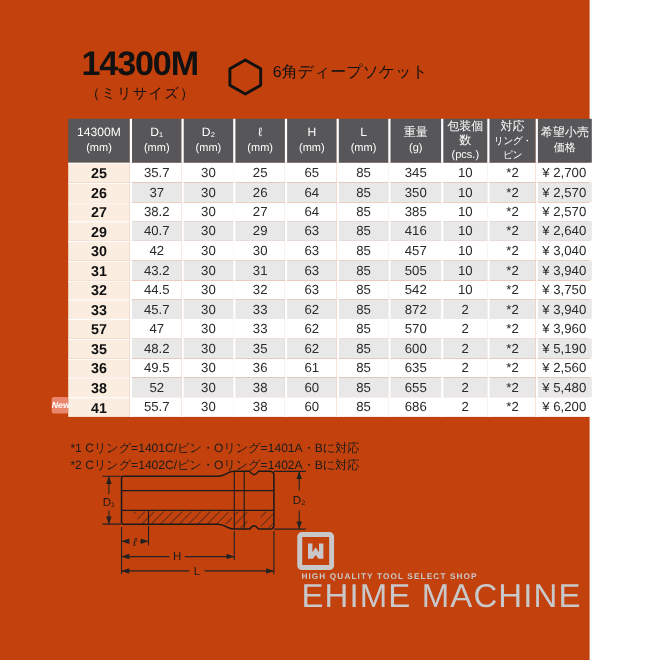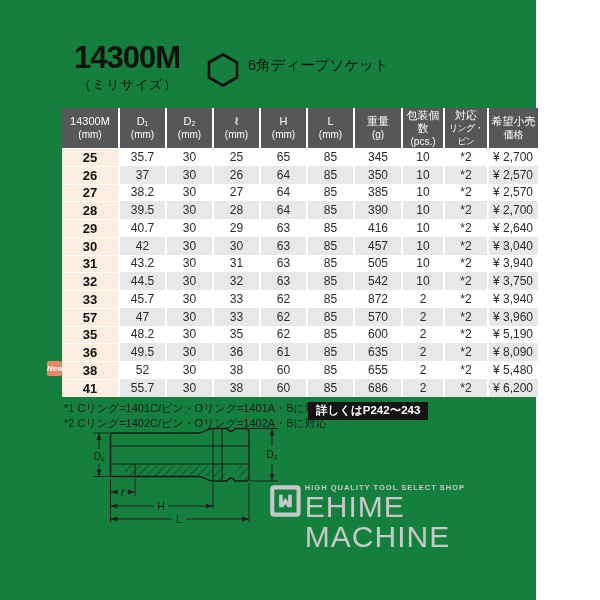--- a/index.html
+++ b/index.html
@@ -6,21 +6,21 @@
     --header-bg:#57575a;
     --row-stripe:#e8e8e8;
     --size-col-bg:#fbeee1;
     --new-badge:#e9866c;
     --badge-bg:#141414;
     --watermark:#c8c8ca;
   }
   *{margin:0;padding:0;box-sizing:border-box;}
   html,body{width:600px;height:600px;overflow:hidden;background:#fff;
     font-family:"Liberation Sans",sans-serif;}
-  #page{position:relative;width:536px;height:600px;background:#15803d;}
+  #page{position:relative;width:536px;height:600px;background:#c2410c;}
 
   
   .title-block{position:absolute;left:74px;top:42px;}
   .model{font-size:31px;font-weight:bold;color:#111;letter-spacing:-1px;line-height:1.05;}
   .size-note{font-size:13px;color:#111;letter-spacing:1px;margin-left:4px;margin-top:1px;}
   .hex-icon{position:absolute;left:206px;top:52px;}
   .product-type{position:absolute;left:248px;top:56px;font-size:14.5px;color:#111;}
 
   
   table.spec{position:absolute;left:62px;top:108px;width:476px;
@@ -47,21 +47,21 @@
     line-height:15px;white-space:nowrap;}
   .detail-badge{position:absolute;left:308px;top:402px;background:var(--badge-bg);
     color:#fff;font-size:11.5px;font-weight:bold;padding:1px 8px 2px;white-space:nowrap;}
 
   
   .diagram{position:absolute;left:62px;top:424px;z-index:2;}
   .diagram .dim-text{font-size:10.5px;fill:#1a1a1a;}
 
   
   .watermark{position:absolute;left:270px;top:483px;z-index:1;display:flex;
-    align-items:flex-start;color:var(--watermark);}
+    align-items:flex-start;color:var(--watermark);flex-direction:column;}
   .wm-text{margin-left:4px;}
   .wm-tagline{font-size:7.5px;font-weight:bold;letter-spacing:1px;line-height:9px;color:var(--watermark);}
   .wm-brand{font-size:30px;font-weight:normal;letter-spacing:1px;line-height:30px;color:var(--watermark);}
 </style>
 </head>
 <body>
 
 <div id="page">
 
   <div class="title-block">
@@ -162,32 +162,20 @@
           <td>30</td>
           <td>27</td>
           <td>64</td>
           <td>85</td>
           <td>385</td>
           <td>10</td>
           <td>*2</td>
           <td class="price">¥ 2,570</td>
         </tr>
         <tr>
-          <td class="size">28</td>
-          <td>39.5</td>
-          <td>30</td>
-          <td>28</td>
-          <td>64</td>
-          <td>85</td>
-          <td>390</td>
-          <td>10</td>
-          <td>*2</td>
-          <td class="price">¥ 2,700</td>
-        </tr>
-        <tr>
           <td class="size">29</td>
           <td>40.7</td>
           <td>30</td>
           <td>29</td>
           <td>63</td>
           <td>85</td>
           <td>416</td>
           <td>10</td>
           <td>*2</td>
           <td class="price">¥ 2,640</td>
@@ -267,21 +255,21 @@
         <tr>
           <td class="size">36</td>
           <td>49.5</td>
           <td>30</td>
           <td>36</td>
           <td>61</td>
           <td>85</td>
           <td>635</td>
           <td>2</td>
           <td>*2</td>
-          <td class="price">¥ 8,090</td>
+          <td class="price">¥ 2,560</td>
         </tr>
         <tr>
           <td class="size">38</td>
           <td>52</td>
           <td>30</td>
           <td>38</td>
           <td>60</td>
           <td>85</td>
           <td>655</td>
           <td>2</td>
@@ -302,21 +290,20 @@
         </tr>
       </tbody>
   </table>
 
   <div class="new-badge">New</div>
 
   <div class="footnotes">
     <div>*1 Cリング=1401C/ピン・Oリング=1401A・Bに対応</div>
     <div>*2 Cリング=1402C/ピン・Oリング=1402A・Bに対応</div>
   </div>
-  <div class="detail-badge">詳しくはP242〜243</div>
 
   <svg class="diagram" width="232" height="106" viewBox="0 0 232 106">
     <defs>
       <pattern id="hatch" width="6" height="6" patternUnits="userSpaceOnUse" patternTransform="rotate(45)">
         <line x1="0" y1="0" x2="0" y2="6" stroke="#222" stroke-width="1.1"></line>
       </pattern>
     </defs>
 
     <polygon points="58,41 145,41 153,52.5 66,52.5" fill="url(#hatch)" stroke="none"></polygon>
     <rect x="152" y="41" width="11" height="15" fill="url(#hatch)"></rect>

